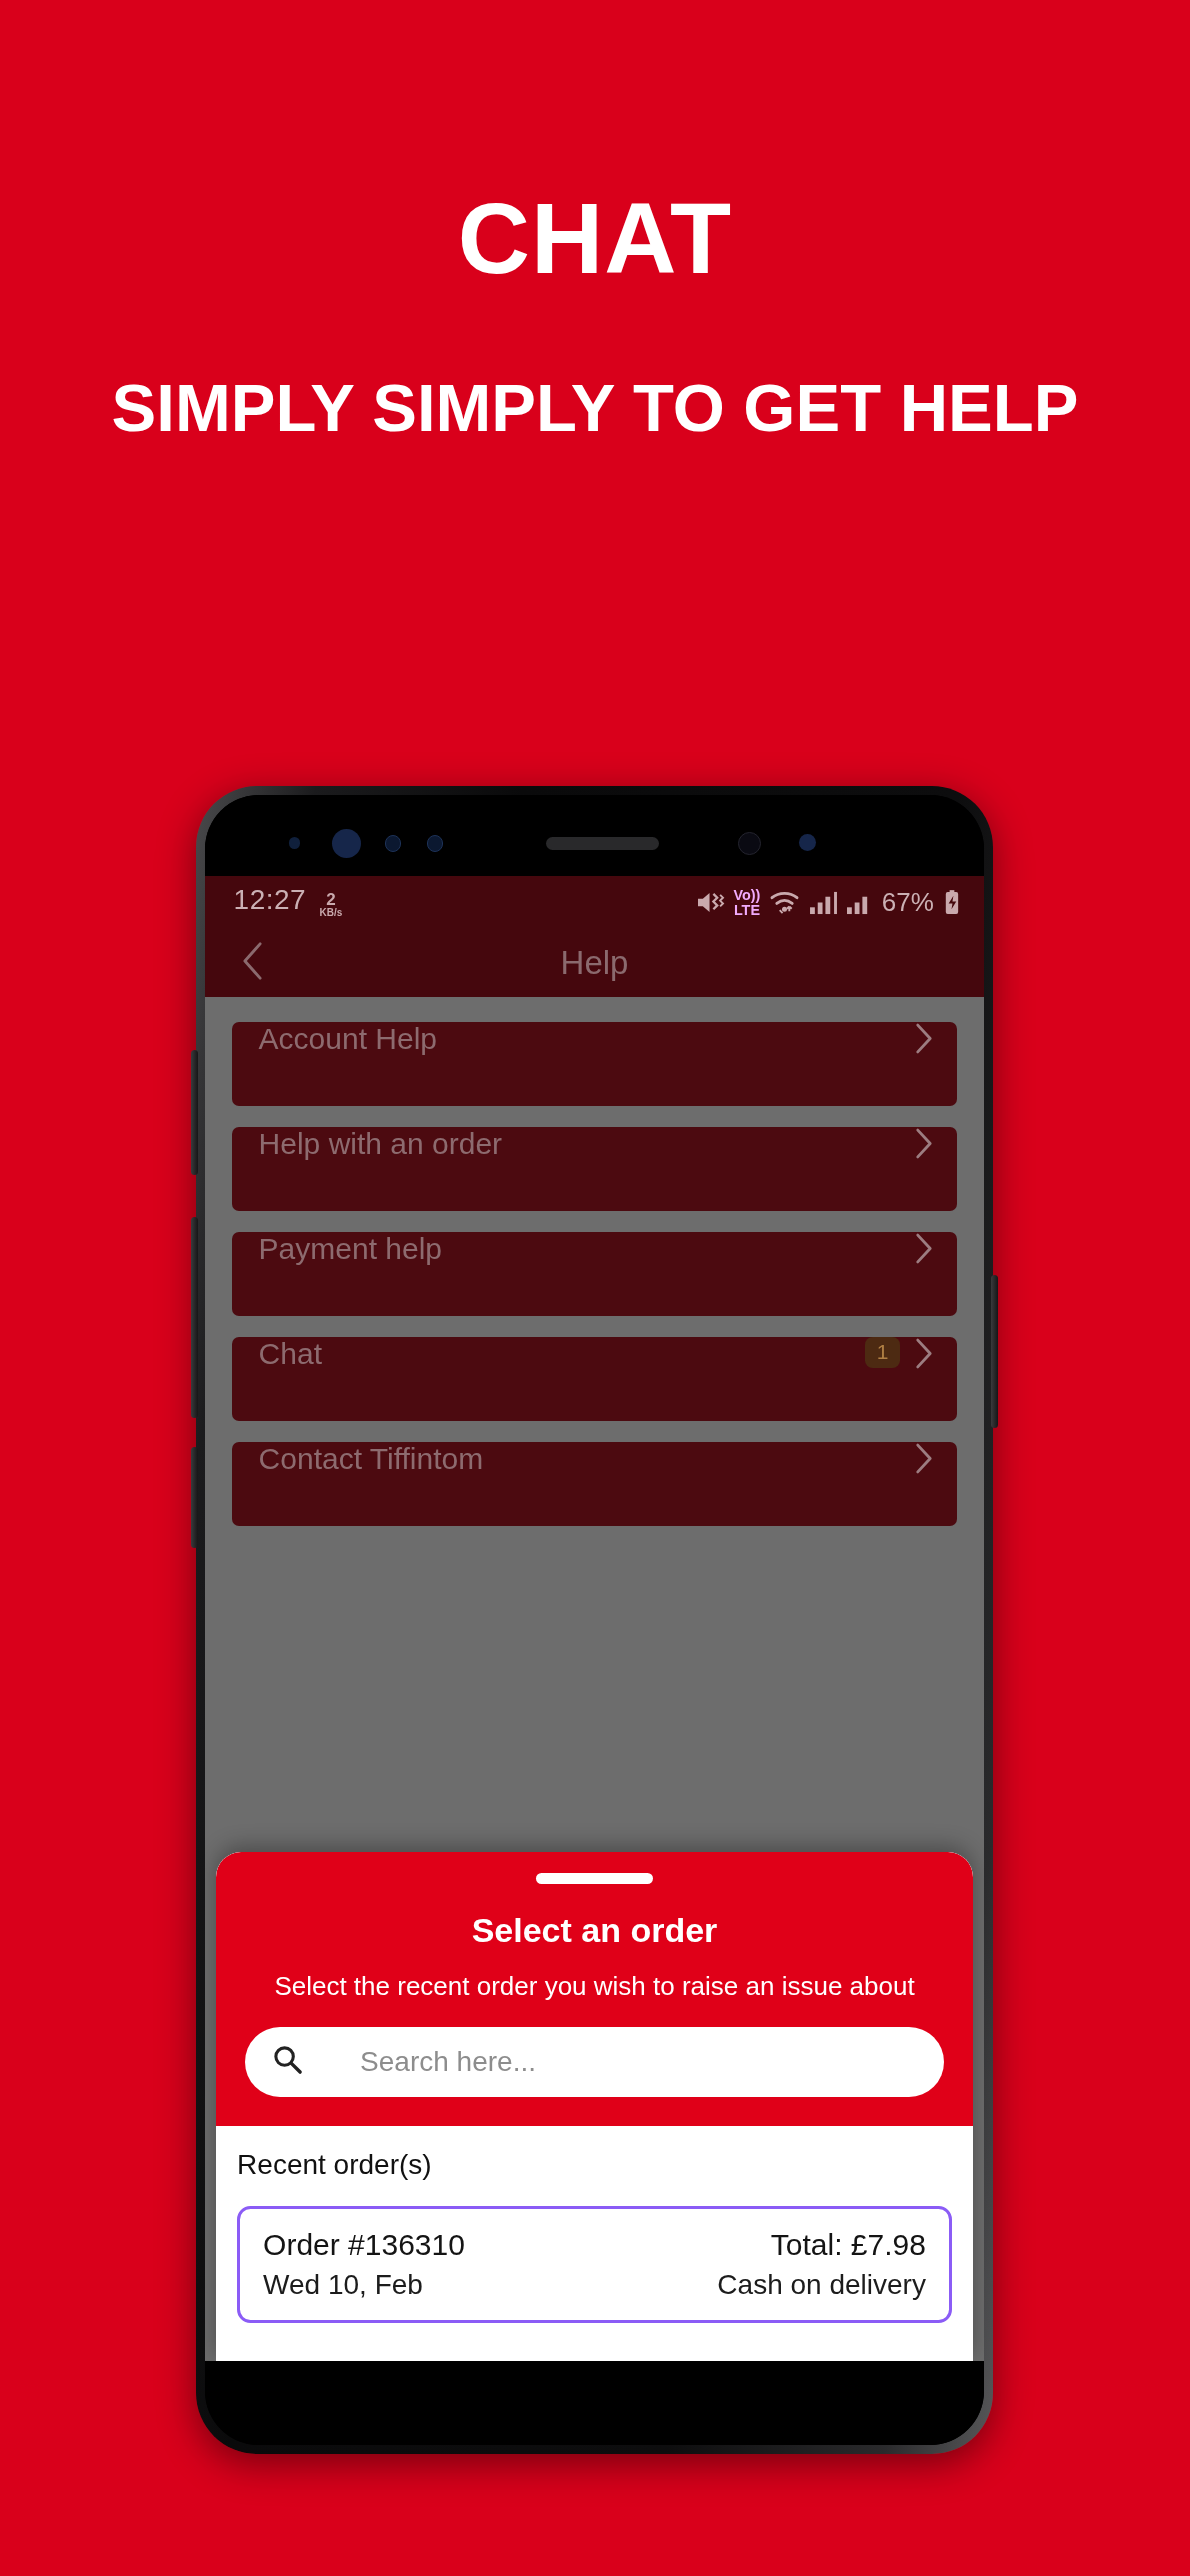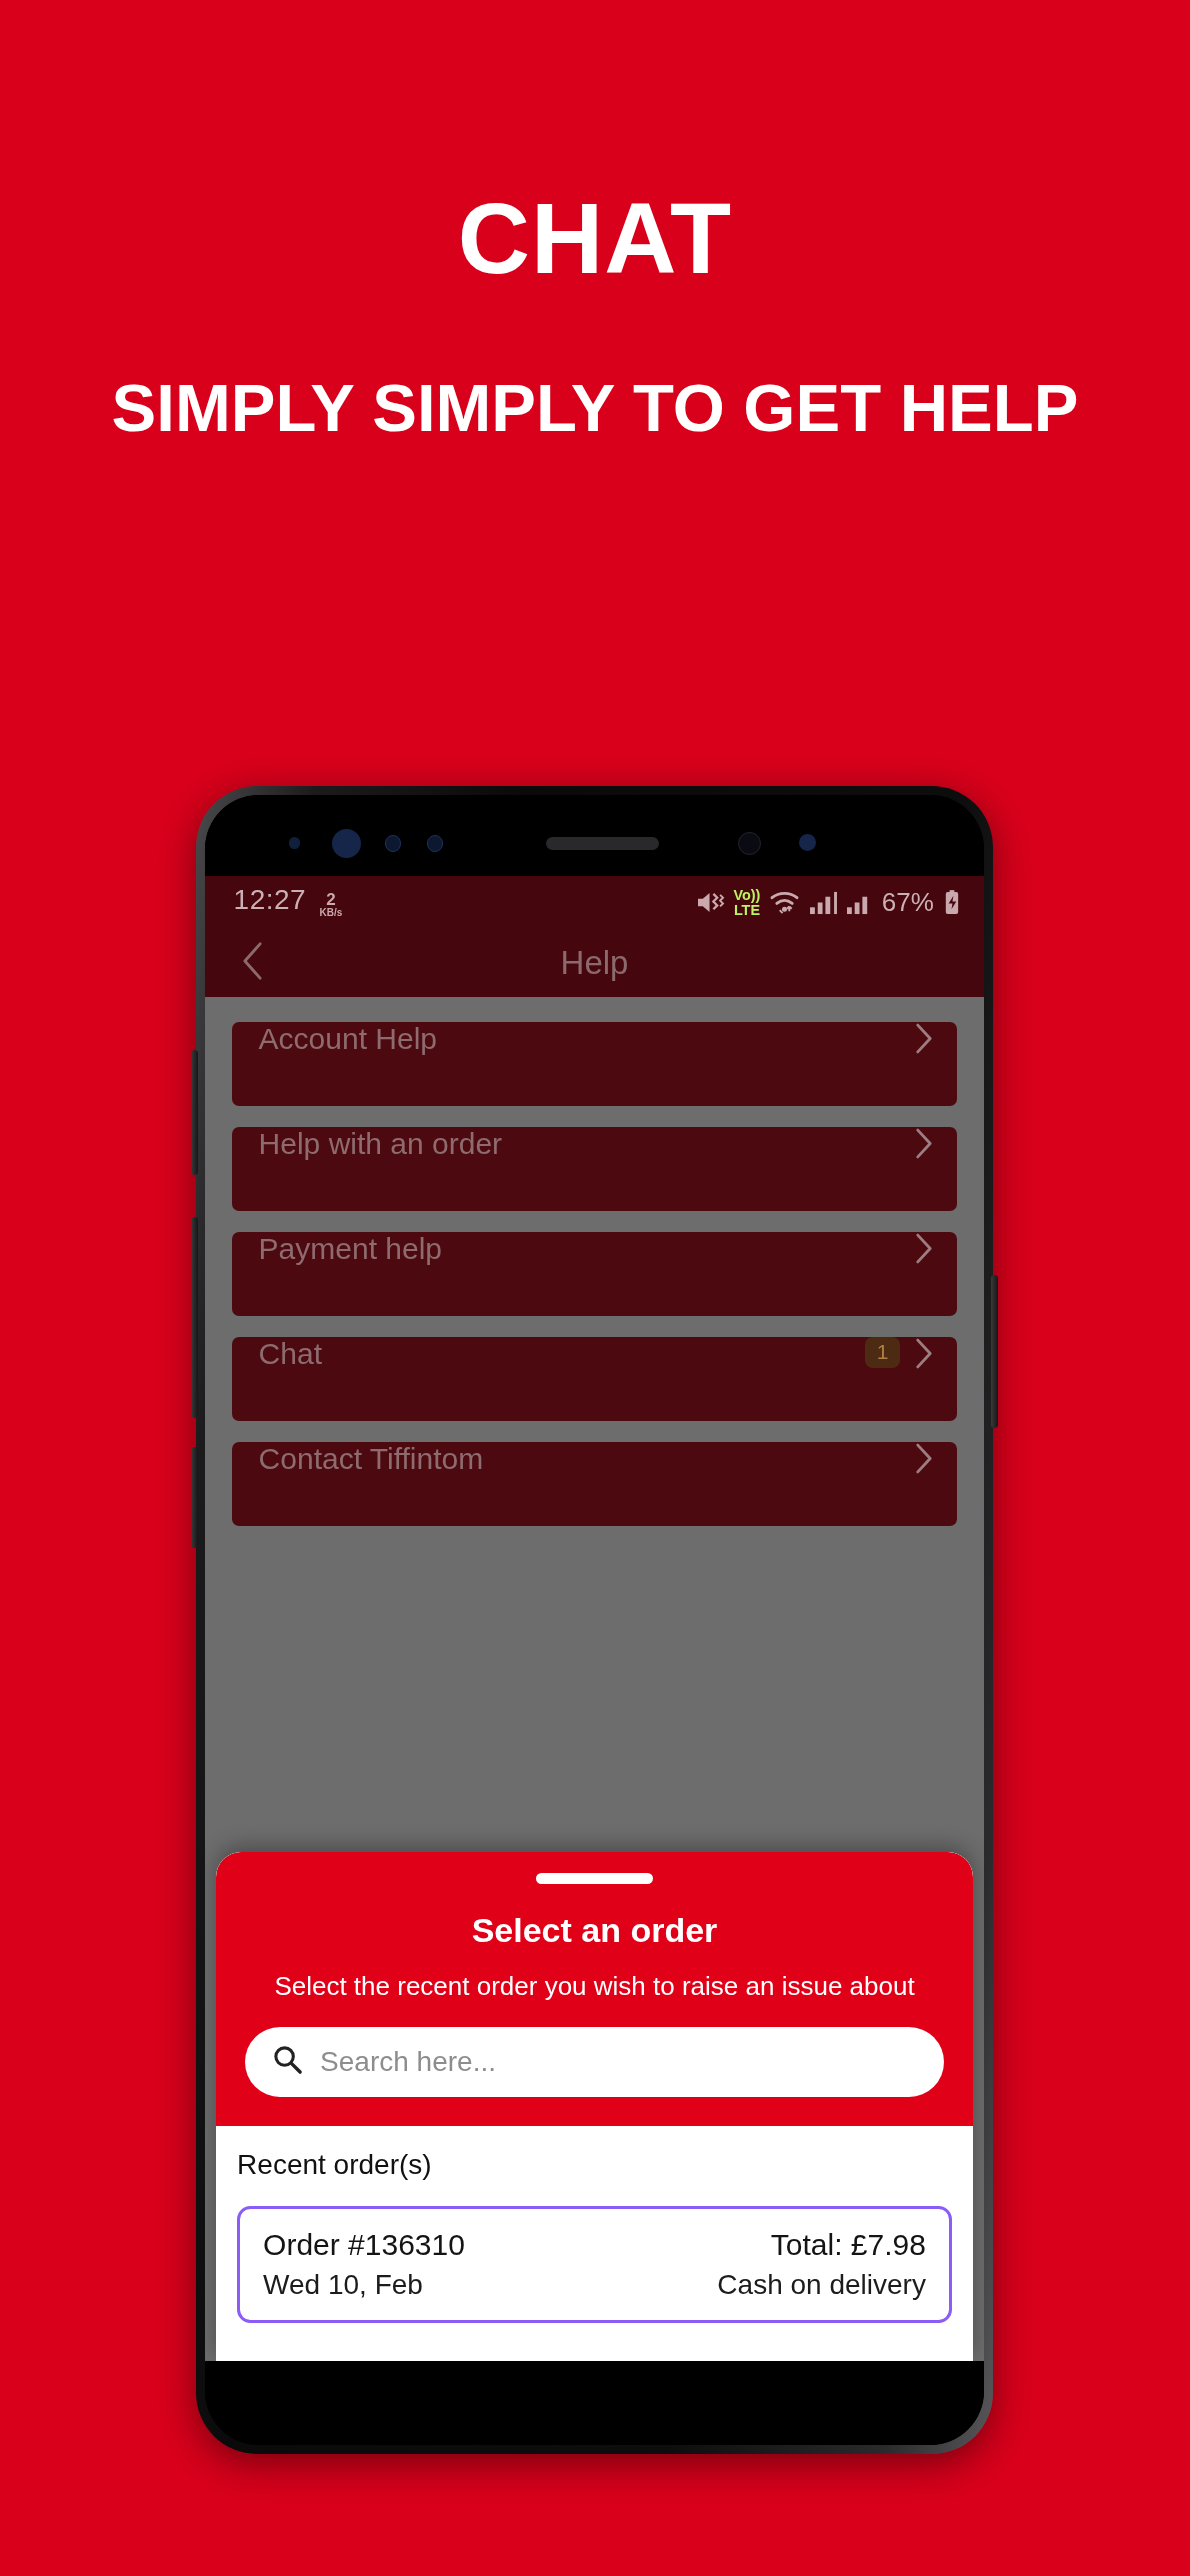--- a/index.html
+++ b/index.html
@@ -119,21 +119,21 @@
     color: #c9a9ad;
   }
   .sb-left { display: flex; align-items: baseline; gap: 13.4px; }
   .sb-time { font-size: 28px; letter-spacing: 0.5px; color:#cbb0b4; }
   .sb-rate { display:flex; flex-direction: column; align-items:center; line-height: 1; position:relative; top:-3.8px;}
   .sb-rate .n { font-size: 17px; font-weight: bold; }
   .sb-rate .u { font-size: 10px; font-weight: bold; }
   .sb-right { display: flex; align-items: center; gap: 8.6px; }
   .sb-right svg { display: block; }
   .sb-batt { font-size: 26px; color:#cbb0b4; letter-spacing:0px; }
-  .volte { display:flex; flex-direction:column; align-items:center; line-height:1.02; font-size:14.4px; font-weight:bold; color:#bef264;}
+  .volte { display:flex; flex-direction:column; align-items:center; line-height:1.02; font-size:14.4px; font-weight:bold; color:#f0abfc;}
 
   
   .appbar {
     height: 67px;
     background: #45070d;
     display: flex;
     align-items: center;
     position: relative;
     padding: 0 27px;
   }
@@ -222,20 +222,21 @@
     gap: 17px;
   }
   .search-input {
     border: none;
     outline: none;
     font-size: 28px;
     color: #8d8d8d;
     font-family: "Liberation Sans", sans-serif;
     background: transparent;
     width: 100%;
+    margin-left: 40px;
   }
   .search-input::placeholder { color: #8d8d8d; }
 
   .sheet-body {
     background: #ffffff;
     padding: 23px 21px 38px 21px;
     min-height: 217px;
   }
   .recent-label {
     font-size: 28px;

